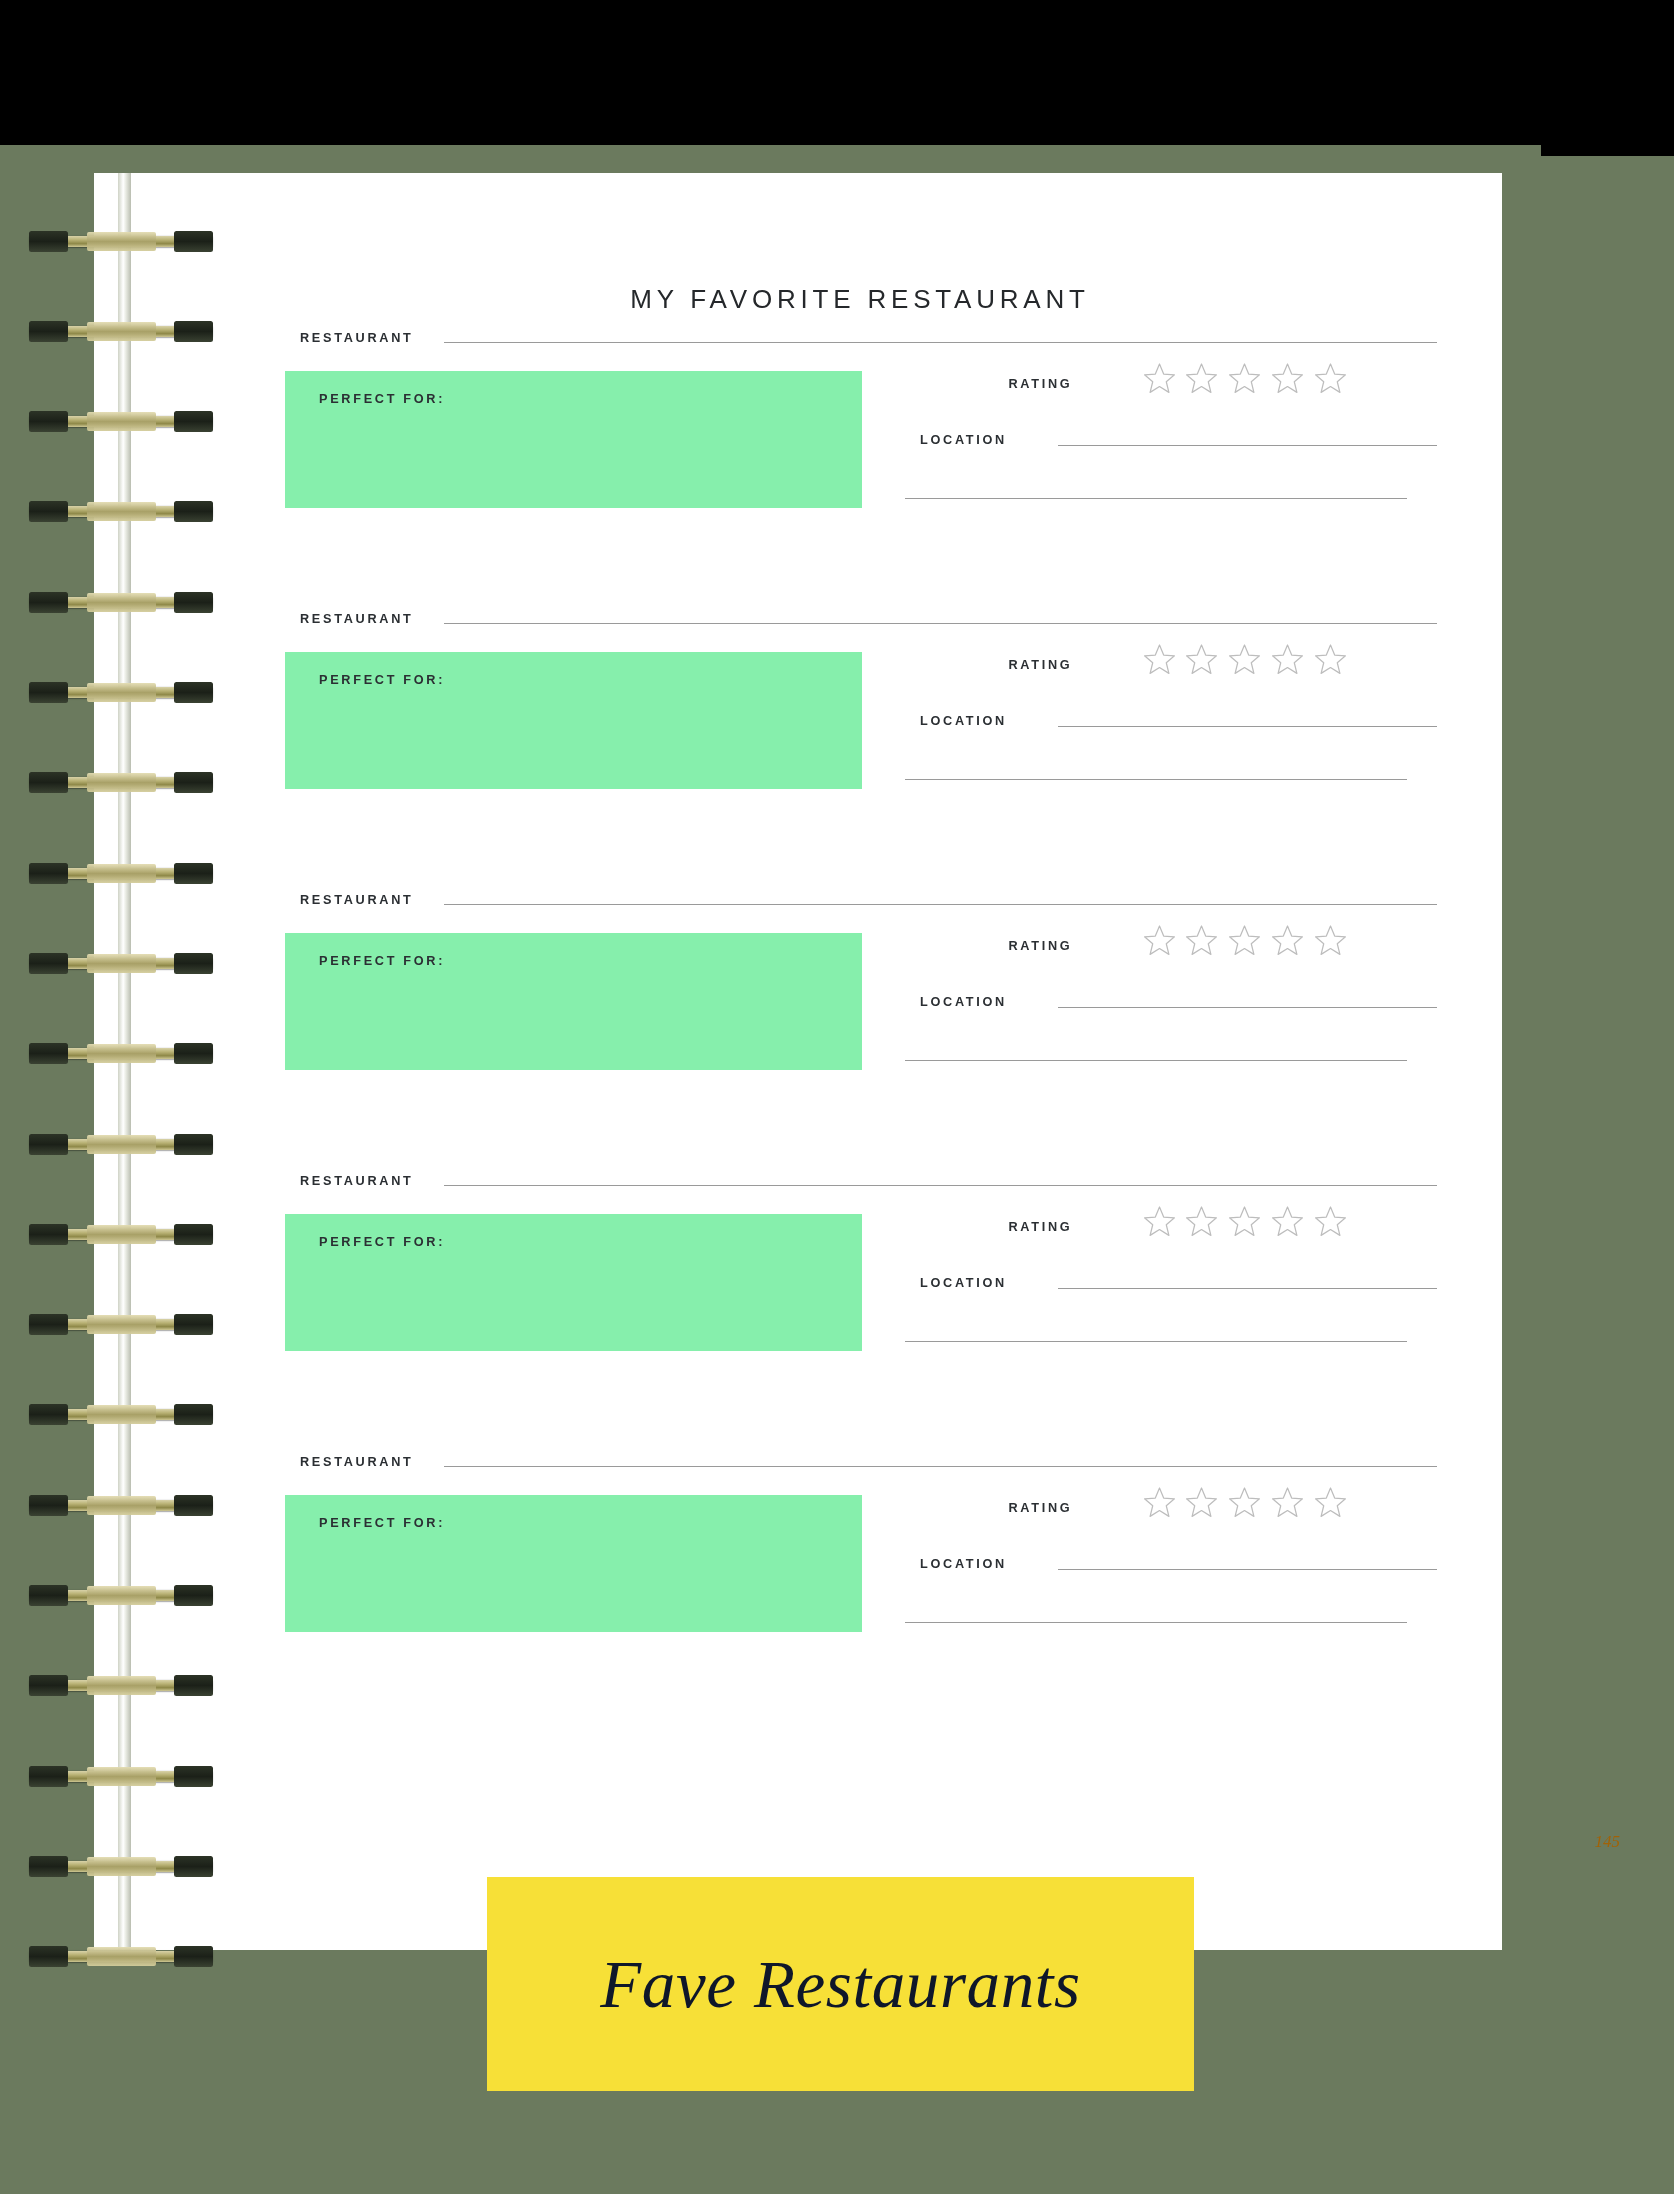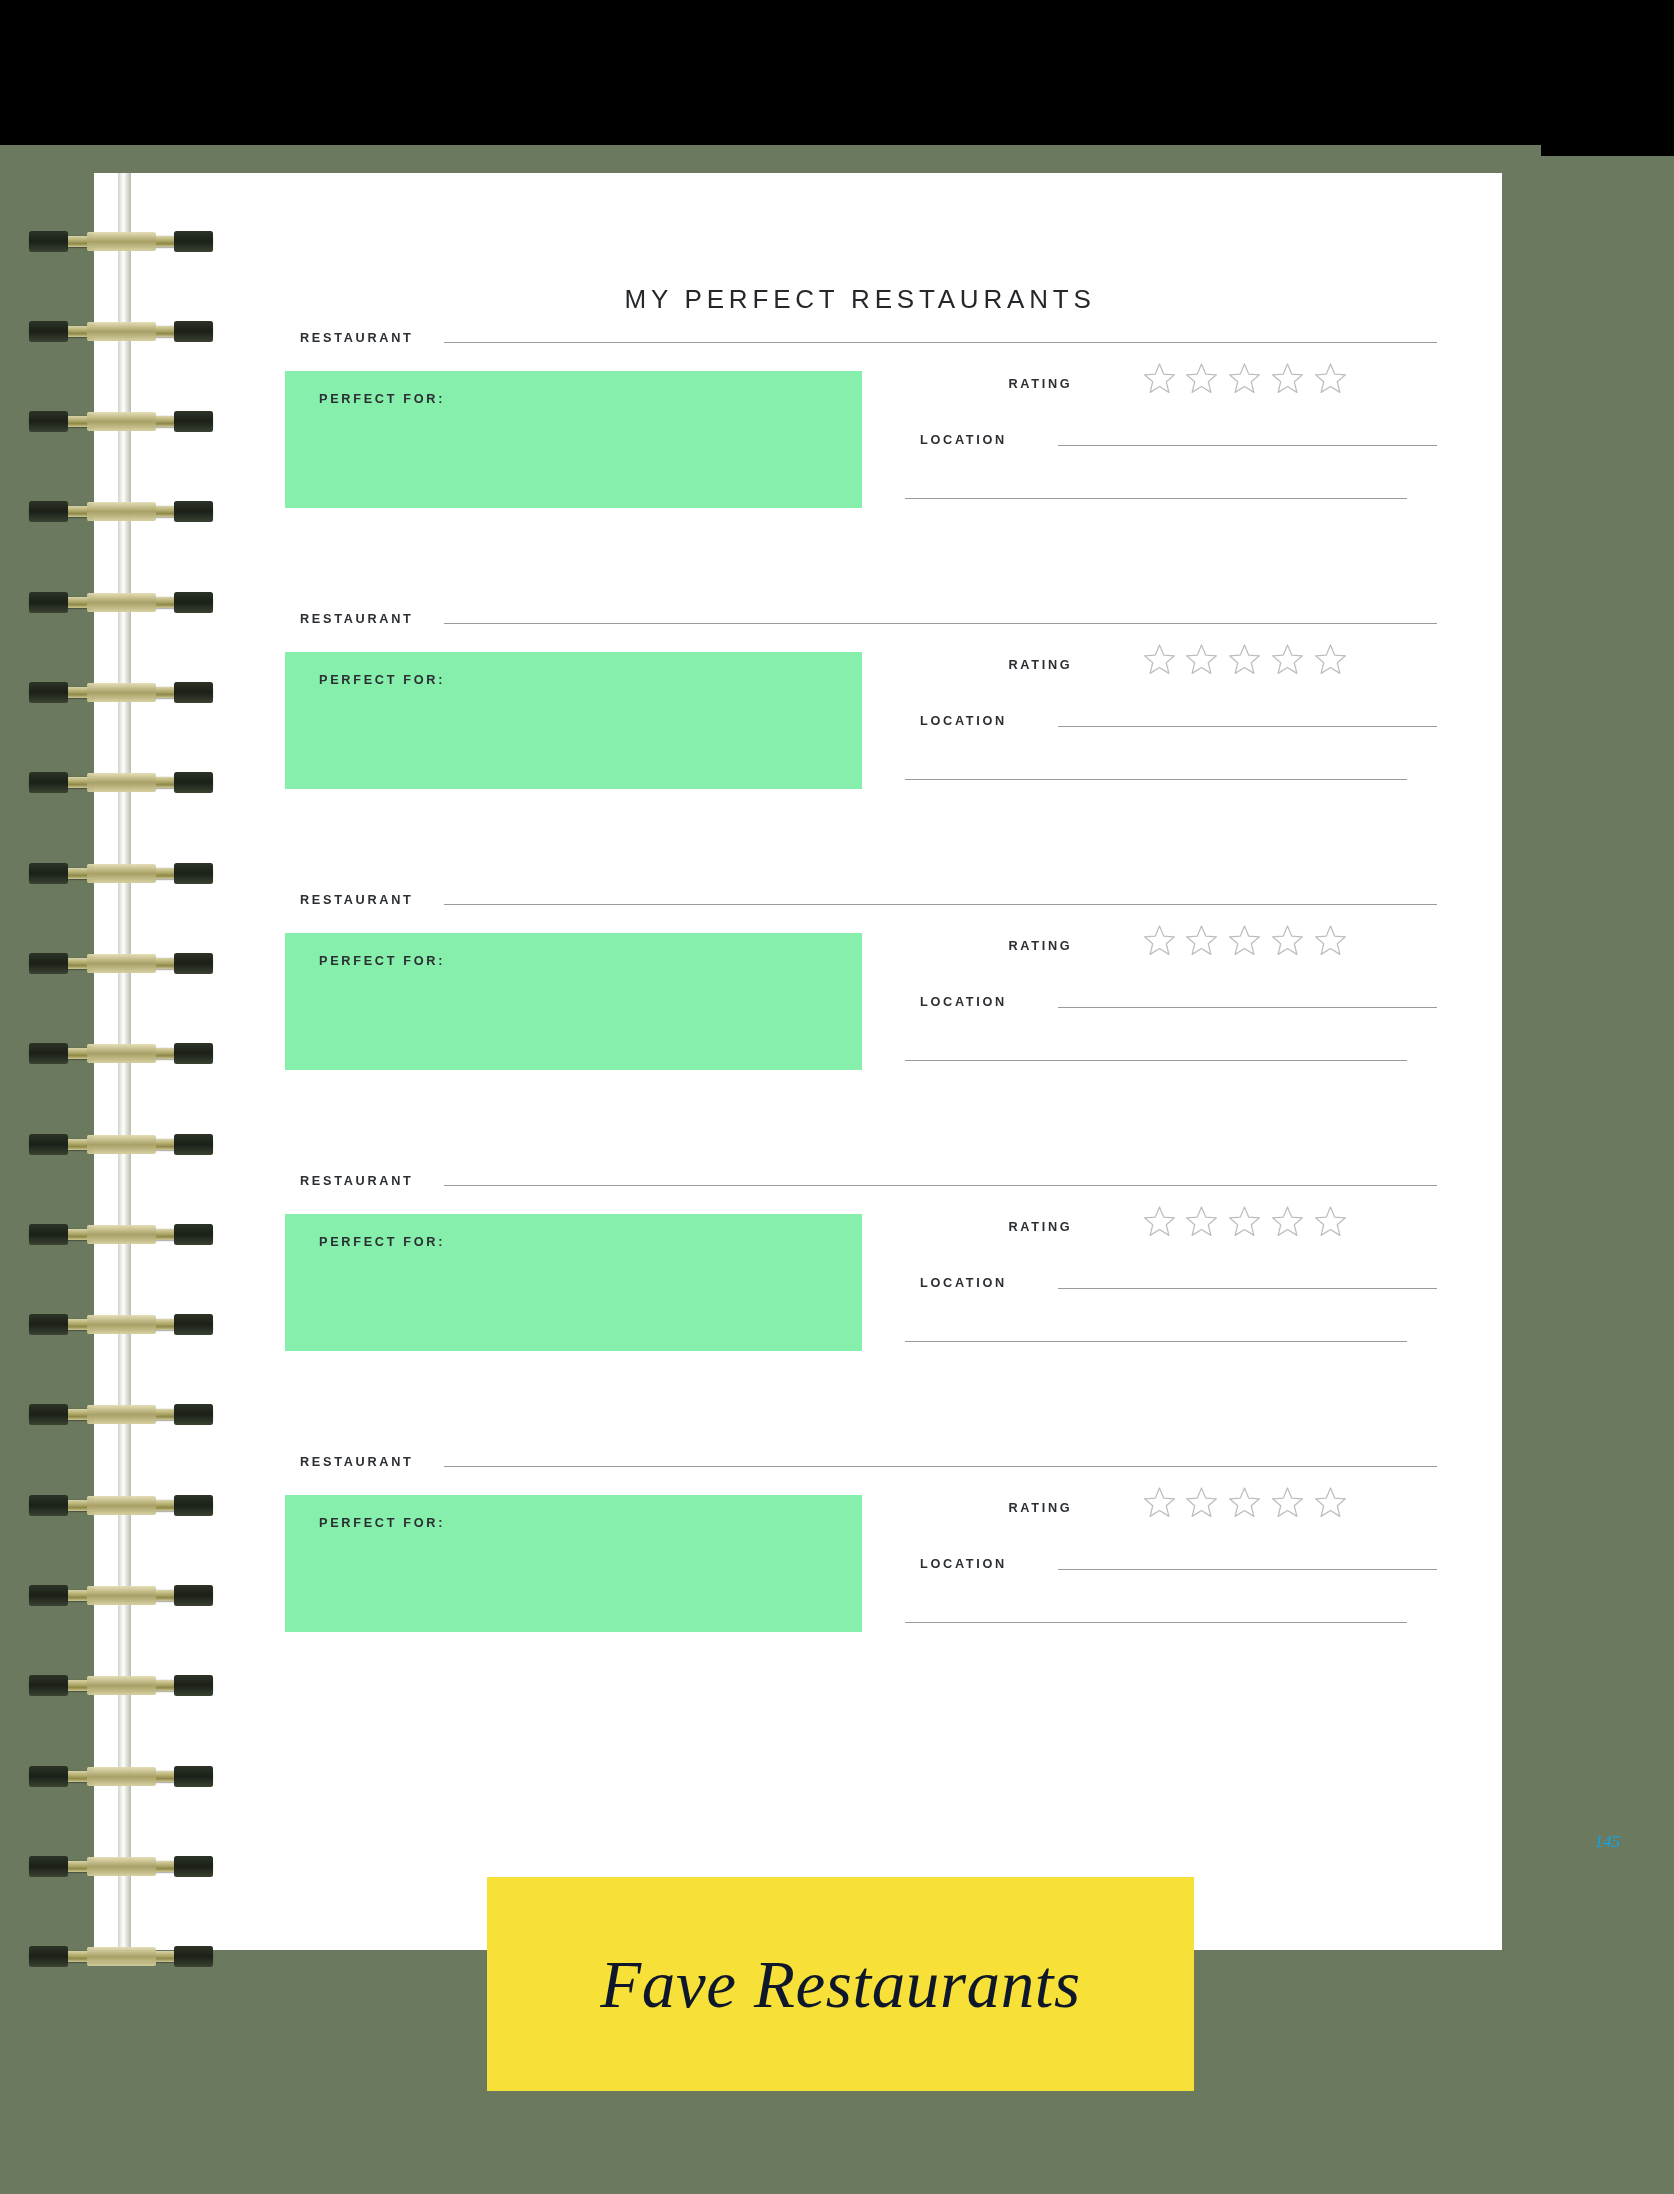--- a/index.html
+++ b/index.html
@@ -200,21 +200,21 @@
   }
 
   
   .page-number {
     position: absolute;
     right: 54px;
     top: 1832px;
     font-family: "Liberation Serif", serif;
     font-style: italic;
     font-size: 17px;
-    color: #0ea5e9;
+    color: #a16207;
   }
 
   
   .tab {
     position: absolute;
     left: 487px;
     top: 1877px;
     width: 707px;
     height: 214px;
     background: #f7e037;
@@ -358,21 +358,21 @@
     <div class="coil" style="top:1943px">
       <div class="bar"></div>
       <div class="mid-dark"></div>
       <div class="cap-l"></div>
       <div class="cap-r"></div>
     </div>
   </div>
 
 <div class="page">
 
-  <div class="page-title">MY PERFECT RESTAURANTS</div>
+  <div class="page-title">MY FAVORITE RESTAURANT</div>
 
   <div id="entries">
       <div class="entry" style="top:153px">
         <div class="restaurant-row">
           <span class="label">RESTAURANT</span>
           <span class="rule"></span>
         </div>
         <div class="perfect-box">
           <span class="label">PERFECT FOR:</span>
         </div>

